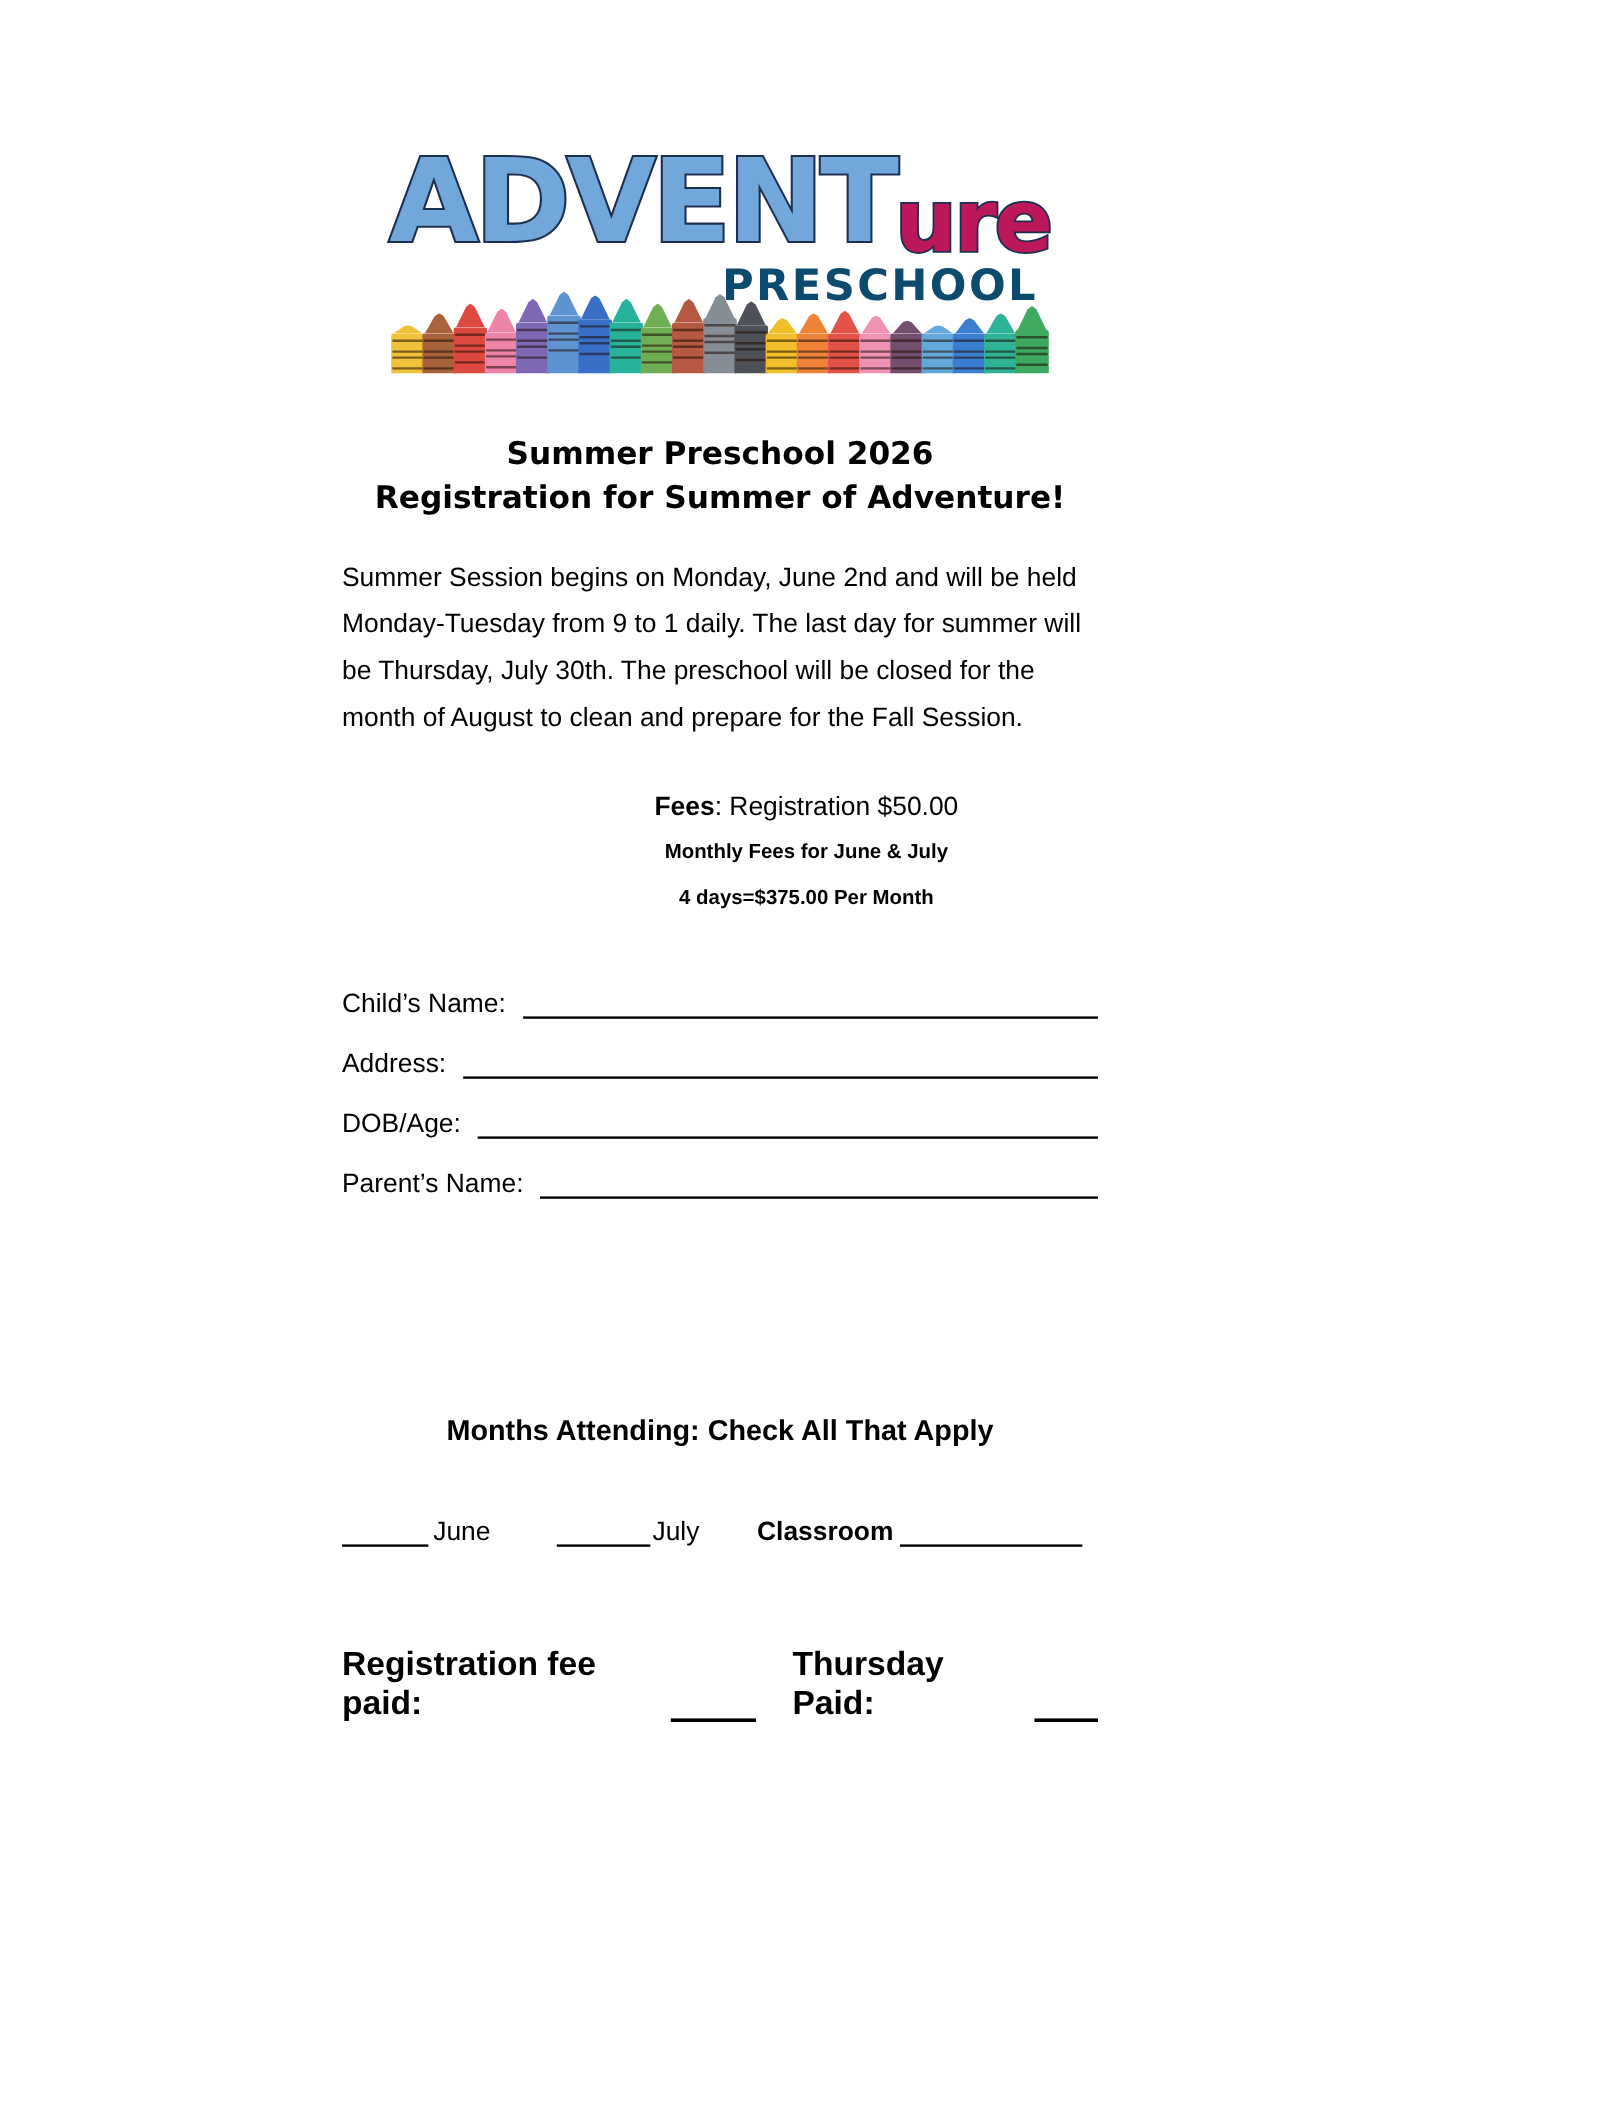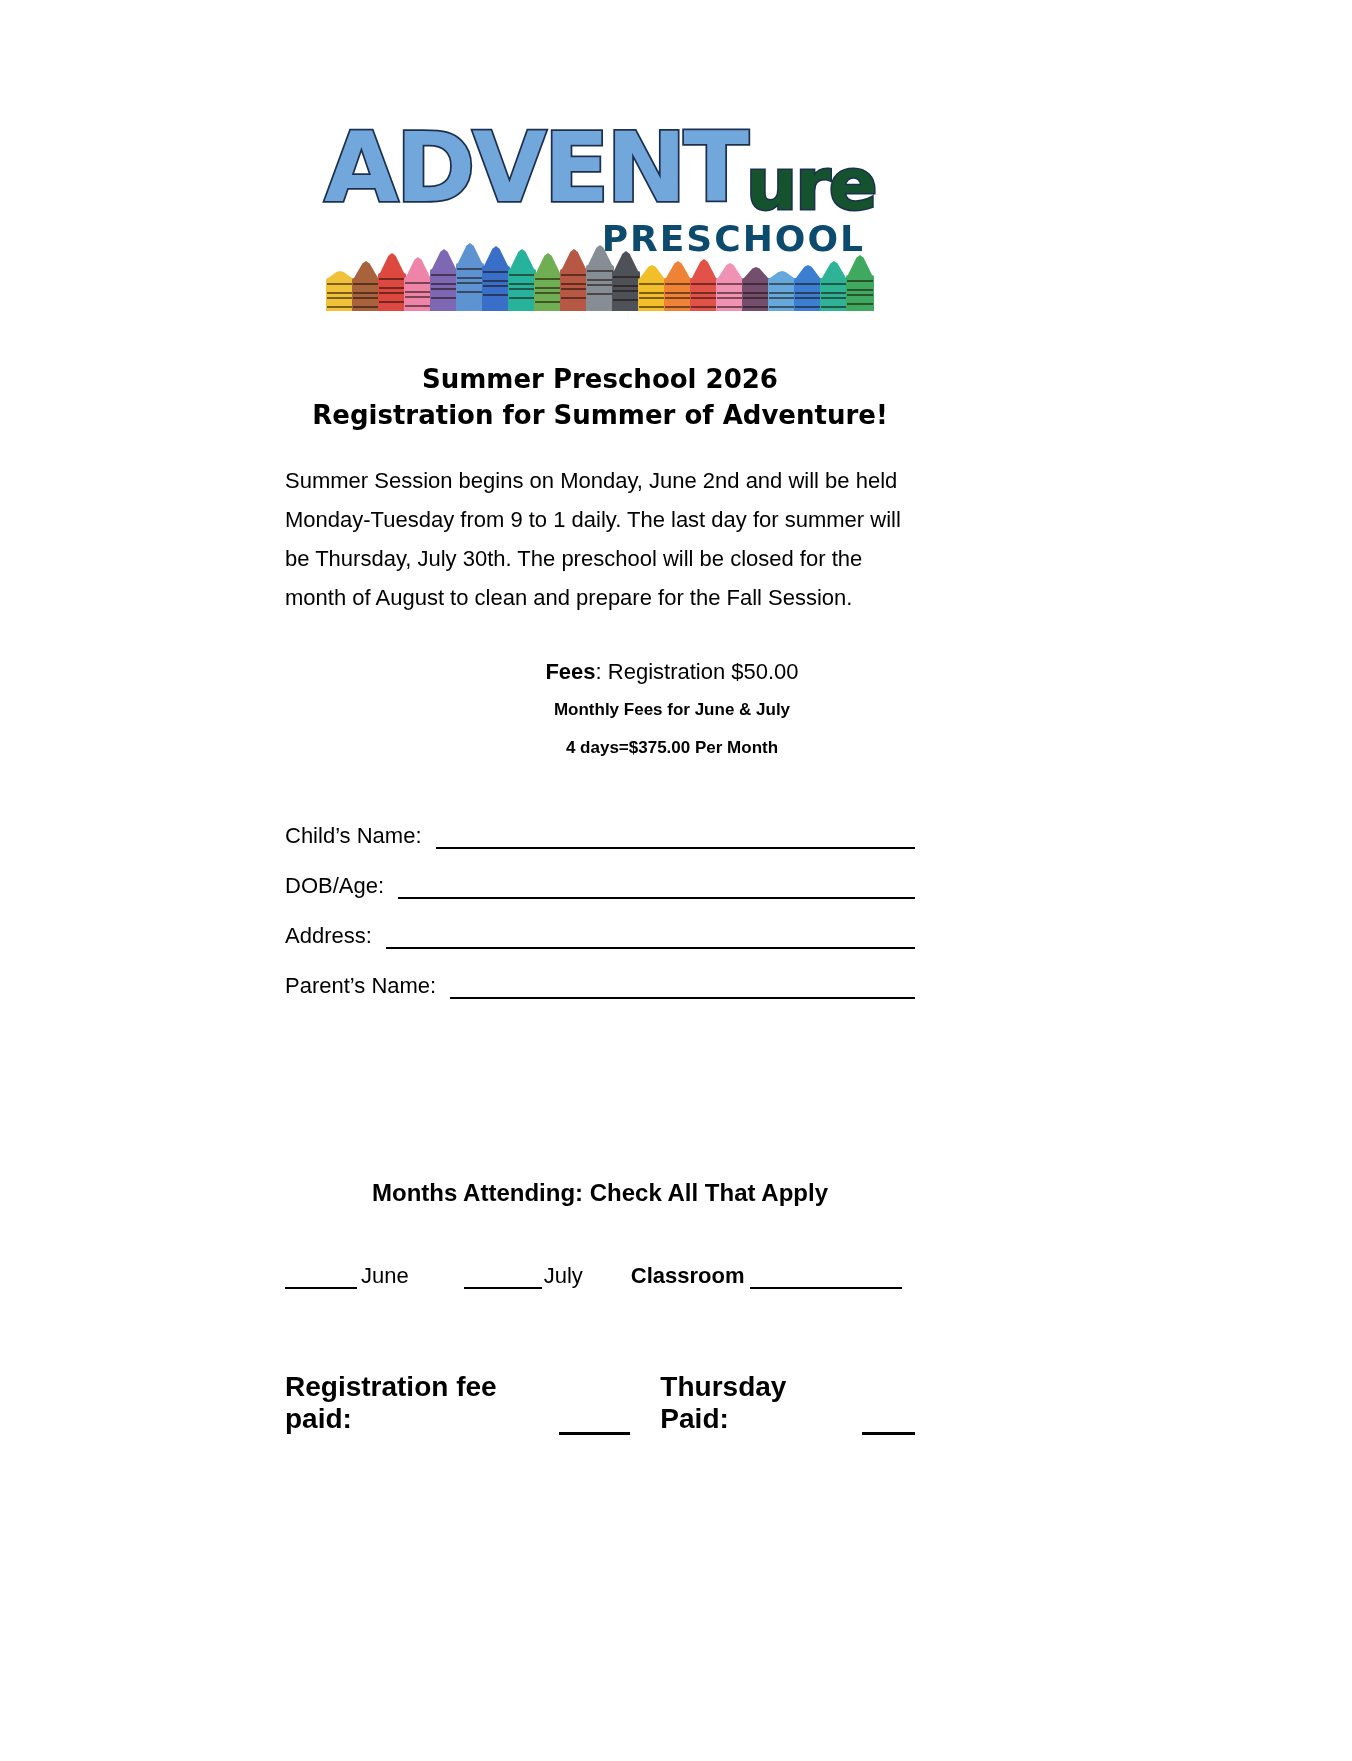--- a/index.html
+++ b/index.html
@@ -92,21 +92,21 @@
   .blank-tuition { width:56px; margin-left:12px; height:28px; border-bottom-width:3px; }
 </style>
 </head>
 <body>
 
 <div class="content">
 
   <div class="logo">
     <div class="logo-line">
       <span class="logo-advent" style="color: rgb(114, 167, 220);">ADVENT</span>
-        <span class="logo-ure" style="color: #14532d;">ure</span>
+        <span class="logo-ure" style="color: #be185d;">ure</span>
     </div>
     <div class="logo-preschool" style="color: #0c4a6e;">PRESCHOOL</div>
     <div class="crayons">
         <div class="crayon" style="height: 40px;">
           <div class="tip" style="background: rgb(240, 194, 57);"></div>
           <div class="cbody" style="background: rgb(240, 194, 57);">
             <div class="band"></div>
             <div class="band"></div>
           </div>
         </div>
@@ -271,26 +271,26 @@
     <div class="fees-line3">4 days=$375.00 Per Month</div>
   </div>
 
   <div class="fields">
     <div class="field-row">
       <span class="flabel">Child’s Name:</span>
       <span class="field-line"></span>
     </div>
 
     <div class="field-row">
+      <span class="flabel">Address:</span>
+      <span class="field-line"></span>
+    </div>
+
+    <div class="field-row">
       <span class="flabel">DOB/Age:</span>
-      <span class="field-line"></span>
-    </div>
-
-    <div class="field-row">
-      <span class="flabel">Address:</span>
       <span class="field-line"></span>
     </div>
 
 
     <div class="field-row">
       <span class="flabel">Parent’s Name:</span>
       <span class="field-line"></span>
     </div>
   </div>
 

